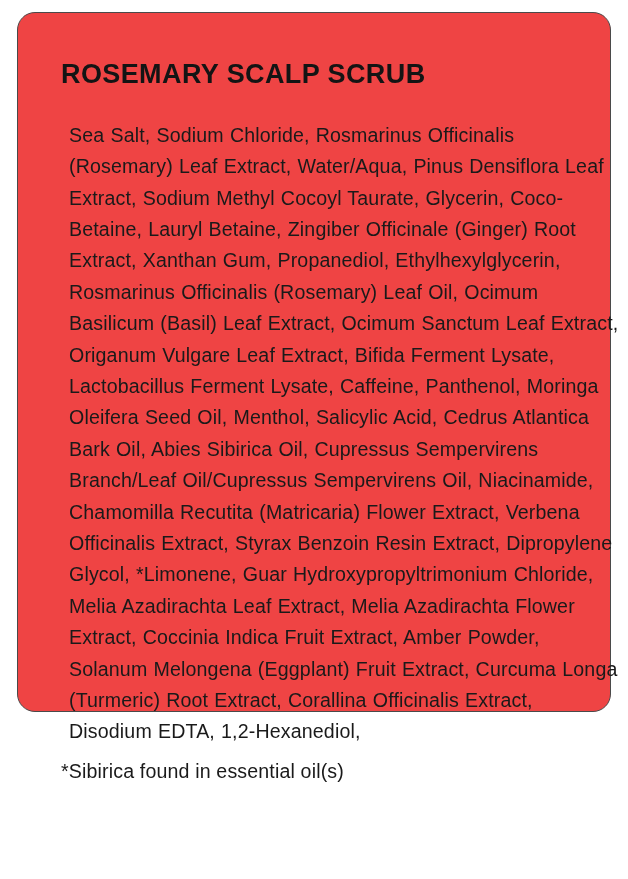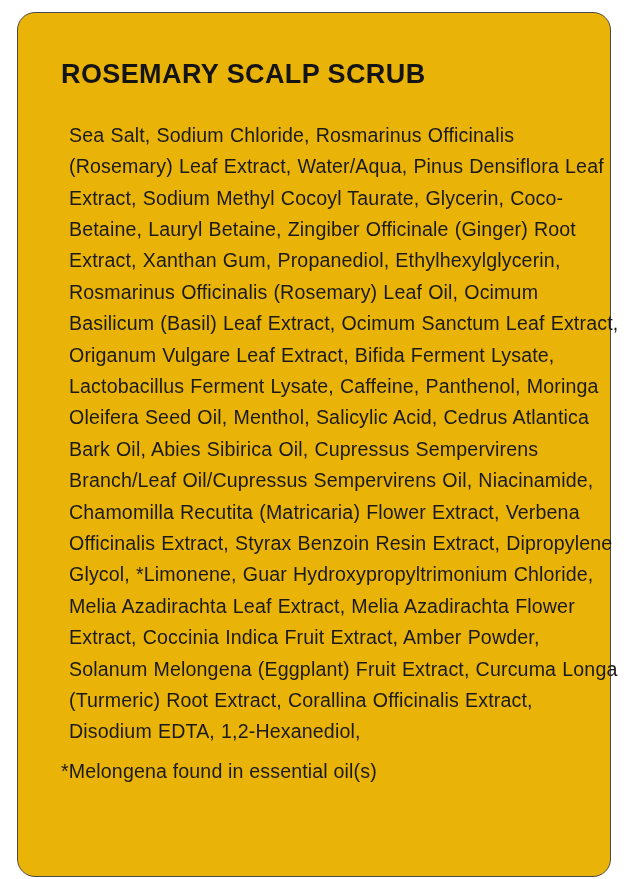--- a/index.html
+++ b/index.html
@@ -11,25 +11,25 @@
     width: 628px;
     height: 879px;
     font-family: "Liberation Sans", sans-serif;
     -webkit-font-smoothing: antialiased;
   }
   .card {
     position: absolute;
     left: 17px;
     top: 12px;
     width: 594px;
-    height: 865px;
+    height: 700px;
     box-sizing: border-box;
     border: 1px solid #4a4a4a;
     border-radius: 18px;
-    background: #eab308;
+    background: #ef4444;
   }
   .inner {
     position: absolute;
     left: 43px;
     top: 47px;
     right: 28px;
   }
   .title {
     font-size: 27px;
     font-weight: bold;
@@ -56,15 +56,15 @@
     margin: 0;
   }
 </style>
 </head>
 <body>
 
 <div class="card">
   <div class="inner">
     <h1 class="title">ROSEMARY SCALP SCRUB</h1>
     <p class="ingredients">Sea Salt, Sodium Chloride, Rosmarinus Officinalis (Rosemary) Leaf Extract, Water/Aqua, Pinus Densiflora Leaf Extract, Sodium Methyl Cocoyl Taurate, Glycerin, Coco-Betaine, Lauryl Betaine, Zingiber Officinale (Ginger) Root Extract, Xanthan Gum, Propanediol, Ethylhexylglycerin, Rosmarinus Officinalis (Rosemary) Leaf Oil, Ocimum Basilicum (Basil) Leaf Extract, Ocimum Sanctum Leaf Extract, Origanum Vulgare Leaf Extract, Bifida Ferment Lysate, Lactobacillus Ferment Lysate, Caffeine, Panthenol, Moringa Oleifera Seed Oil, Menthol, Salicylic Acid, Cedrus Atlantica Bark Oil, Abies Sibirica Oil, Cupressus Sempervirens Branch/Leaf Oil/Cupressus Sempervirens Oil, Niacinamide, Chamomilla Recutita (Matricaria) Flower Extract, Verbena Officinalis Extract, Styrax Benzoin Resin Extract, Dipropylene Glycol, *Limonene, Guar Hydroxypropyltrimonium Chloride, Melia Azadirachta Leaf Extract, Melia Azadirachta Flower Extract, Coccinia Indica Fruit Extract, Amber Powder, Solanum Melongena (Eggplant) Fruit Extract, Curcuma Longa (Turmeric) Root Extract, Corallina Officinalis Extract, Disodium EDTA, 1,2-Hexanediol,</p>
-    <p class="footnote">*Melongena found in essential oil(s)</p>
+    <p class="footnote">*Sibirica found in essential oil(s)</p>
   </div>
 </div>
 
 </body></html>

